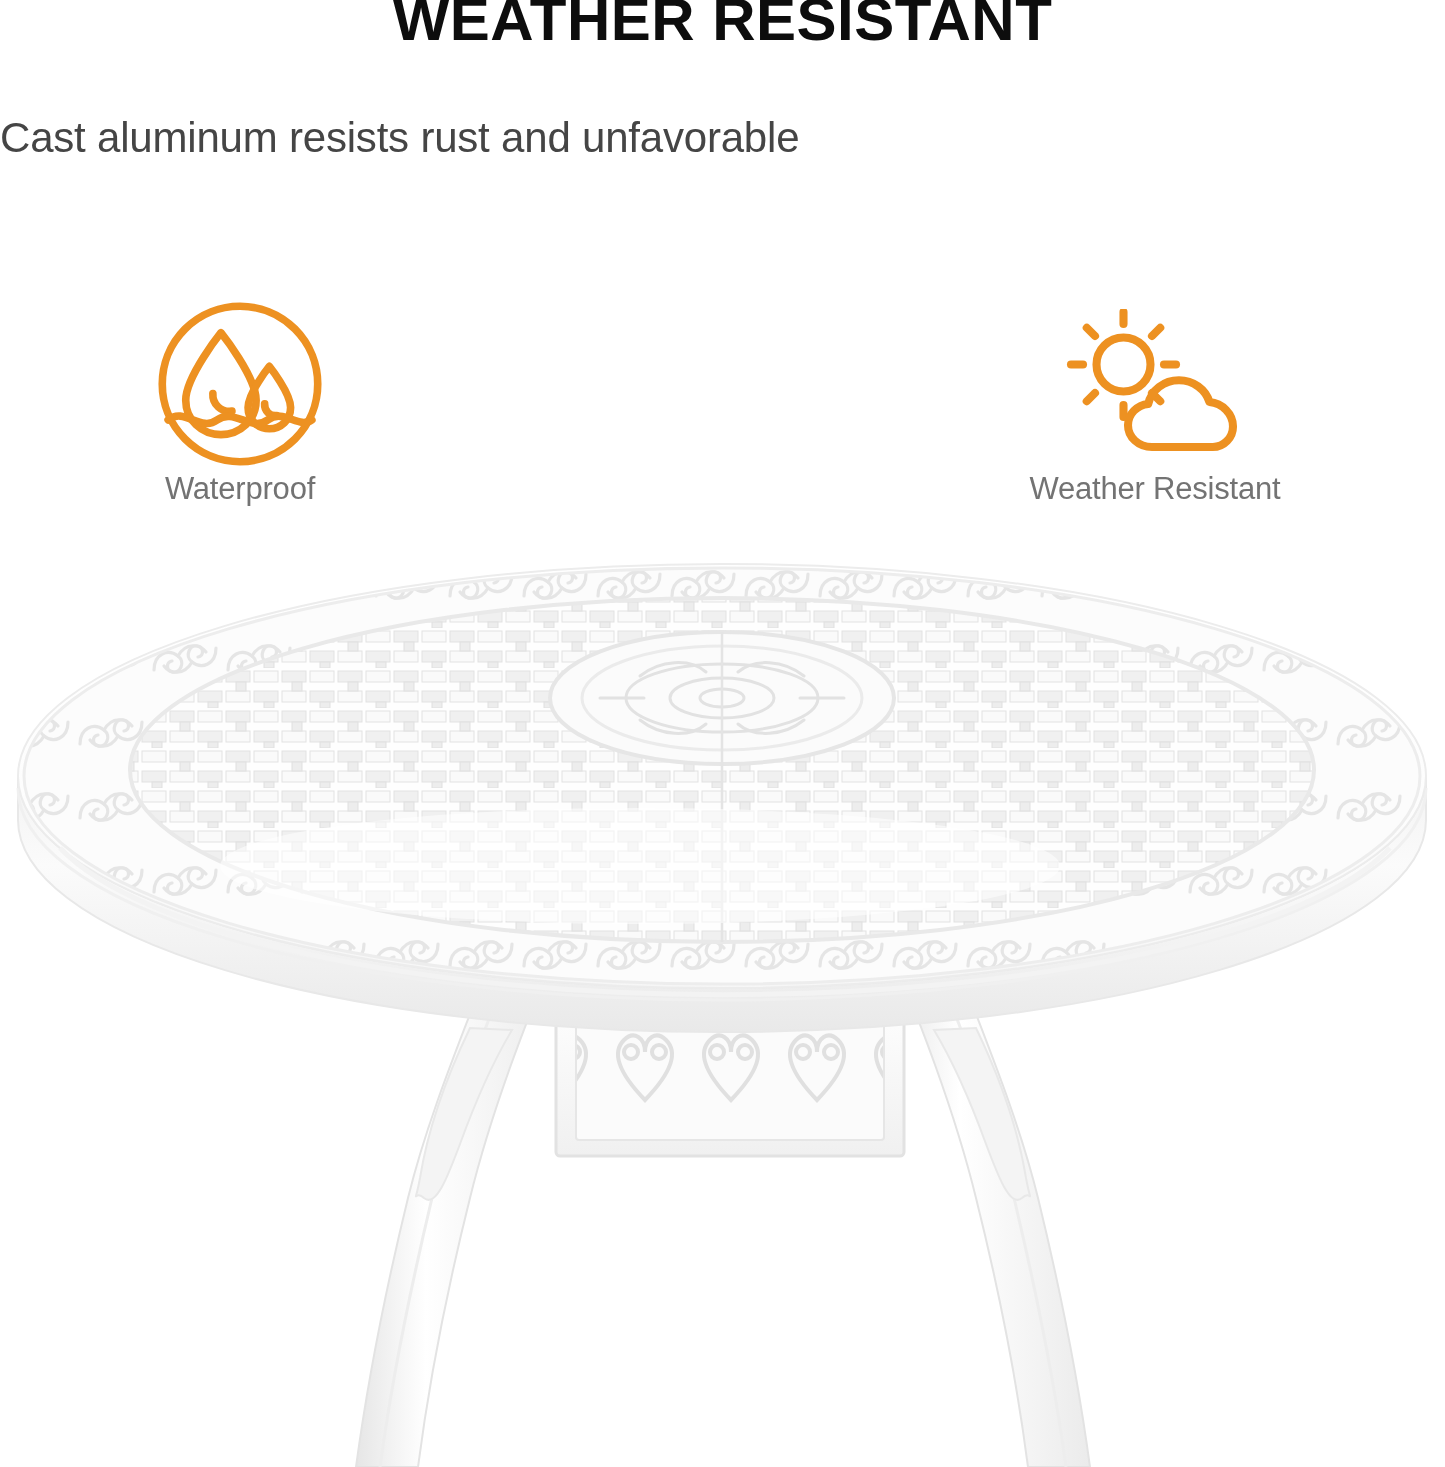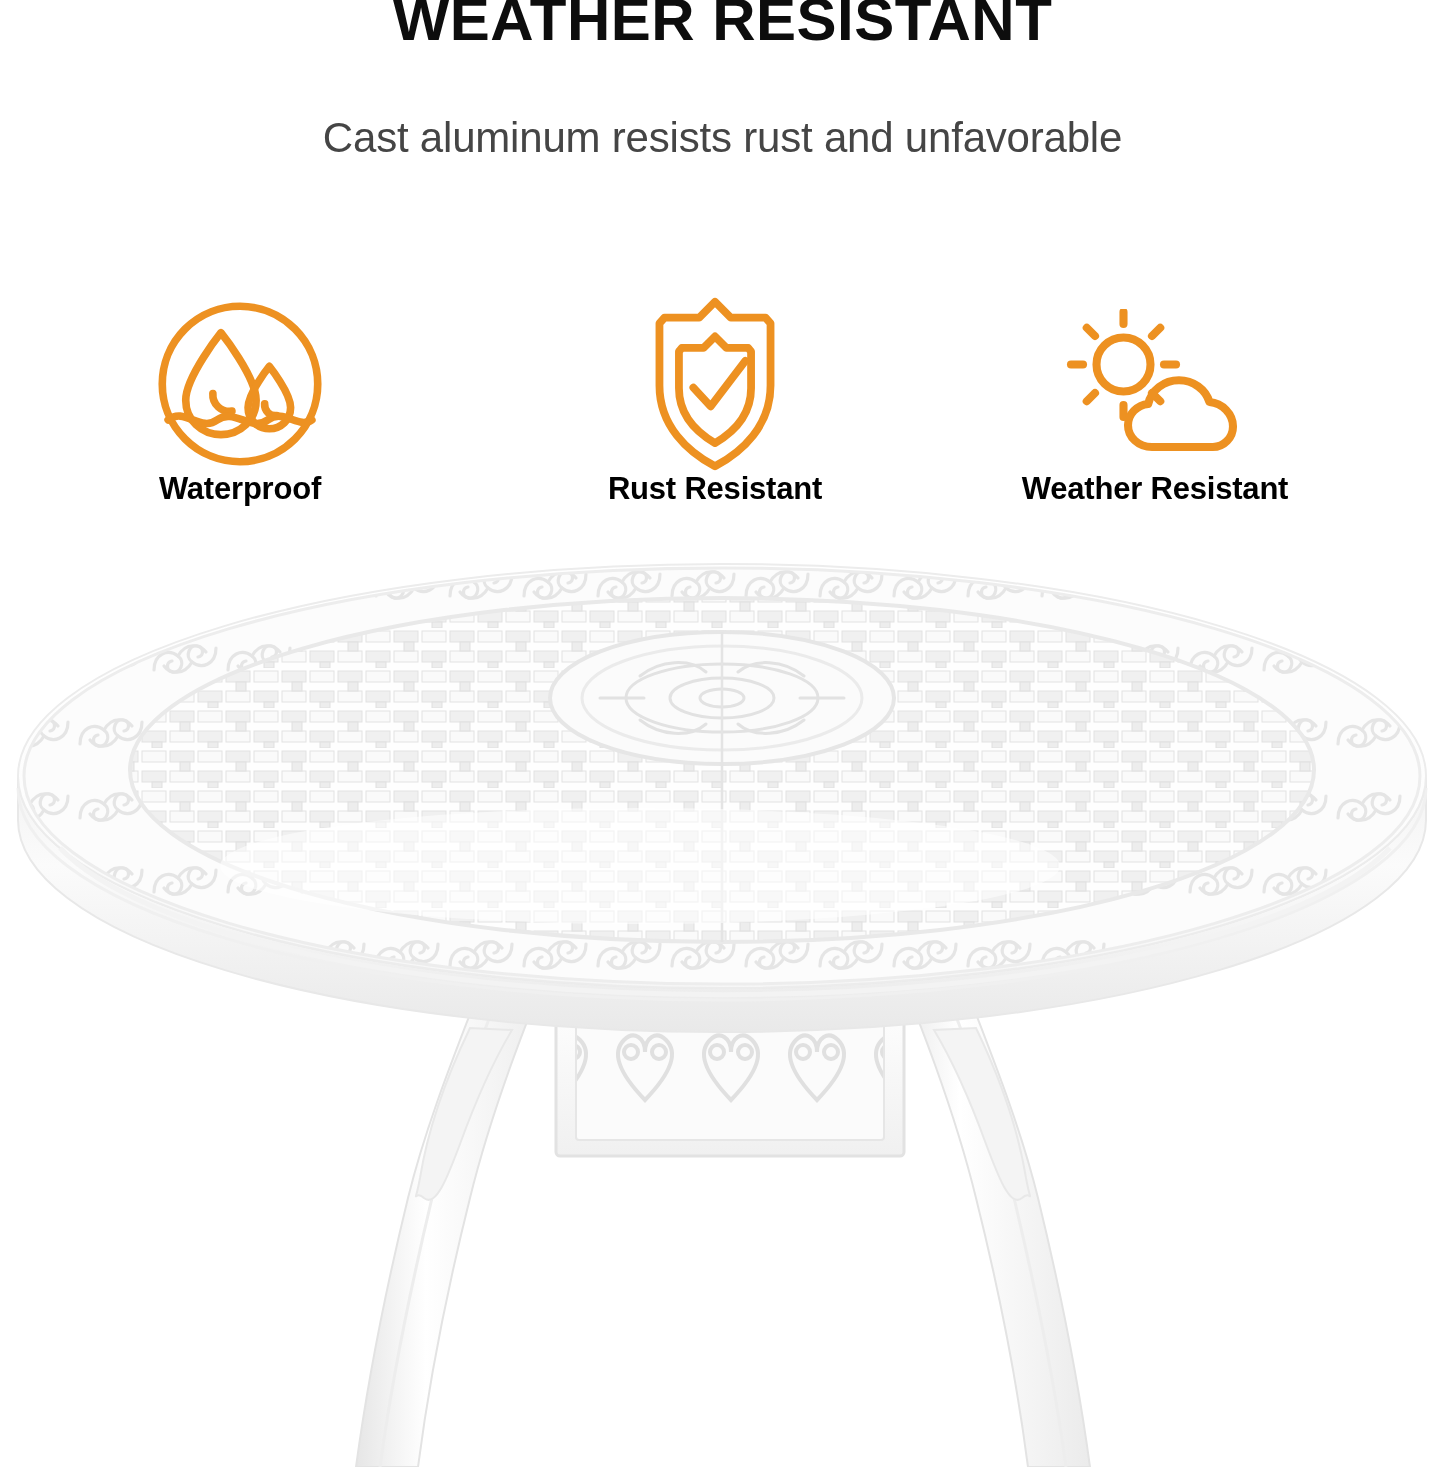--- a/index.html
+++ b/index.html
@@ -32,21 +32,21 @@
     color: #0d0d0d;
     line-height: 1.0;
     white-space: nowrap;
   }
 
   .subhead {
     position: absolute;
     top: 108px;
     left: 0;
     width: 1445px;
-    text-align: center;
+    text-align: left;
     font-size: 42px;
     font-weight: normal;
     color: #454545;
     line-height: 1.42;
     letter-spacing: -0.2px;
   }
   .subhead .l2 { display: block; }
 
   
   .features {
@@ -70,22 +70,22 @@
 
   .feature-icon {
     height: 175px;
     display: flex;
     align-items: center;
     justify-content: center;
   }
 
   .feature-label {
     font-size: 31px;
-    font-weight: bold;
-    color: #000000;
+    font-weight: normal;
+    color: #737373;
     letter-spacing: -0.2px;
     white-space: nowrap;
   }
 
   
   .product {
     position: absolute;
     top: 548px;
     left: 0;
     width: 1445px;
@@ -122,39 +122,20 @@
           <path d="M54.5 78.5 C47.5 79.5 41 74 41.5 66.5"></path>
           <path d="M85 81.5 C80.5 82 76.5 78.5 76.8 73.5"></path>
 
           <path d="M11 84.5 C22 75.5 33 93 44.5 84.5 C56 76 67.5 93 79 84.5
                    C90 76.5 100 91 109 84.5"></path>
         </svg>
       </div>
       <div class="feature-label">Waterproof</div>
     </div>
 
-    <div class="feature f2">
-      <div class="feature-icon">
-        <svg width="172" height="176" viewBox="0 0 118 122" fill="none" stroke="#ED9121" stroke-width="5.4" stroke-linecap="round" stroke-linejoin="round">
-
-          <path d="M59 4 L70 15 L94 15 L97.5 19 L97.5 62
-                   C97.5 90 78 108 59 118
-                   C40 108 20.5 90 20.5 62
-                   L20.5 19 L24 15 L48 15 Z"></path>
-
-          <path d="M59 28 L67 36 L82 36 L84 38.5 L84 64
-                   C84 83 71 95 59 102
-                   C47 95 34 83 34 64
-                   L34 38.5 L36 36 L51 36 Z"></path>
-
-          <path d="M44 63.5 L56 76.5 L80 45"></path>
-        </svg>
-      </div>
-      <div class="feature-label">Rust Resistant</div>
-    </div>
 
     <div class="feature f3">
       <div class="feature-icon">
         <svg width="186" height="150" viewBox="0 0 124 100" fill="none" stroke="#ED9121" stroke-width="5.4" stroke-linecap="round" stroke-linejoin="round">
 
           <circle cx="41" cy="37" r="18"></circle>
 
           <path d="M41 10 L41 2"></path>
           <path d="M41 64 L41 72"></path>
           <path d="M14 37 L6 37"></path>

